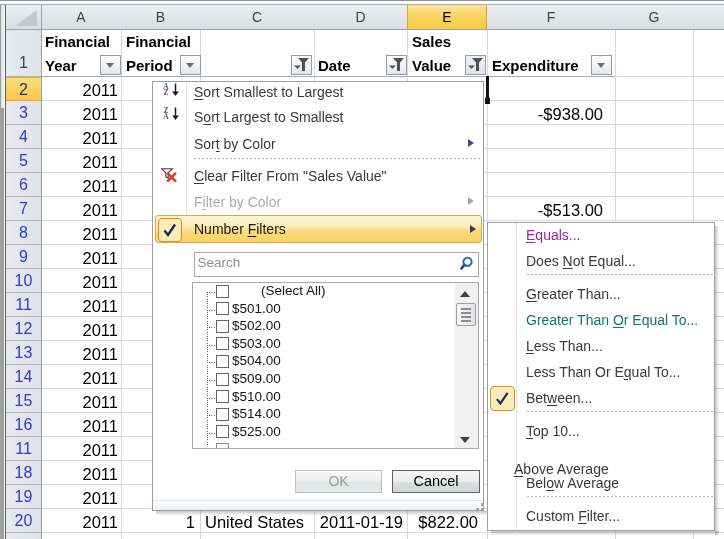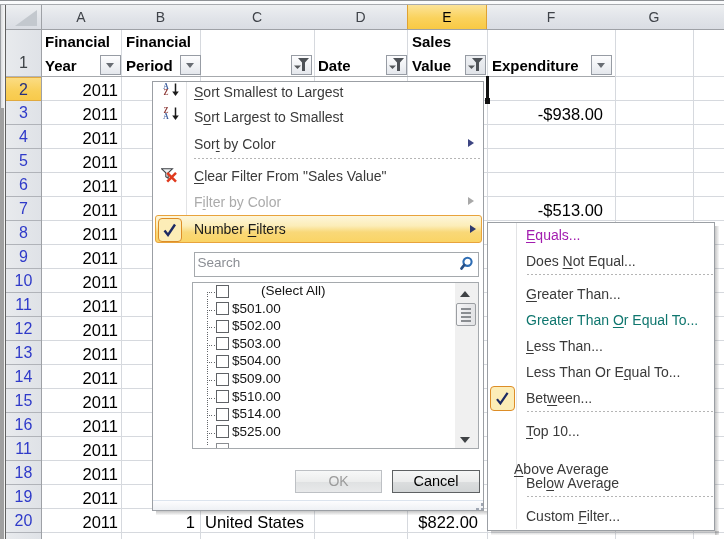--- a/index.html
+++ b/index.html
@@ -147,20 +147,21 @@
 <div class="cell" style="right:606px;top:345px;font-size:16.5px;">2011</div>
 <div class="cell" style="right:606px;top:369px;font-size:16.5px;">2011</div>
 <div class="cell" style="right:606px;top:393px;font-size:16.5px;">2011</div>
 <div class="cell" style="right:606px;top:417px;font-size:16.5px;">2011</div>
 <div class="cell" style="right:606px;top:441px;font-size:16.5px;">2011</div>
 <div class="cell" style="right:606px;top:465px;font-size:16.5px;">2011</div>
 <div class="cell" style="right:606px;top:489px;font-size:16.5px;">2011</div>
 <div class="cell" style="right:606px;top:513px;font-size:16.5px;">2011</div>
 <div class="cell" style="right:529px;top:513px;font-size:16.5px;">1</div>
 <div class="cell" style="left:205px;top:513px;">United States</div>
+<div class="cell" style="right:321px;top:513px;font-size:16.5px;">2011-01-19</div>
 <div class="cell" style="right:246px;top:513px;font-size:16.5px;">$822.00</div>
 <div class="cell" style="right:121px;top:105px;font-size:16.5px;">-$938.00</div>
 <div class="cell" style="right:121px;top:201px;font-size:16.5px;">-$513.00</div>
 <div class="abs" style="left:485.5px;top:76px;width:3px;height:22px;background:#111"></div>
 <div class="abs" style="left:484.5px;top:98px;width:5px;height:5.5px;background:#111"></div>
 <div class="abs" style="left:152px;top:81px;width:332px;height:430px;box-sizing:border-box;background:#fff;border:1px solid #9b9fa4;"></div>
 <div class="abs" style="left:153px;top:500px;width:330px;height:1px;background:#dce4ee;"></div>
 <div class="abs" style="left:153px;top:501px;width:330px;height:9px;background:linear-gradient(#fdfdfe,#eef0f4);"></div>
 <div class="abs" style="left:186px;top:82px;width:1px;height:133px;background:#e2e3e5"></div>
 <svg class="abs" style="left:161px;top:83px;" width="20" height="13" viewBox="0 0 20 13">

